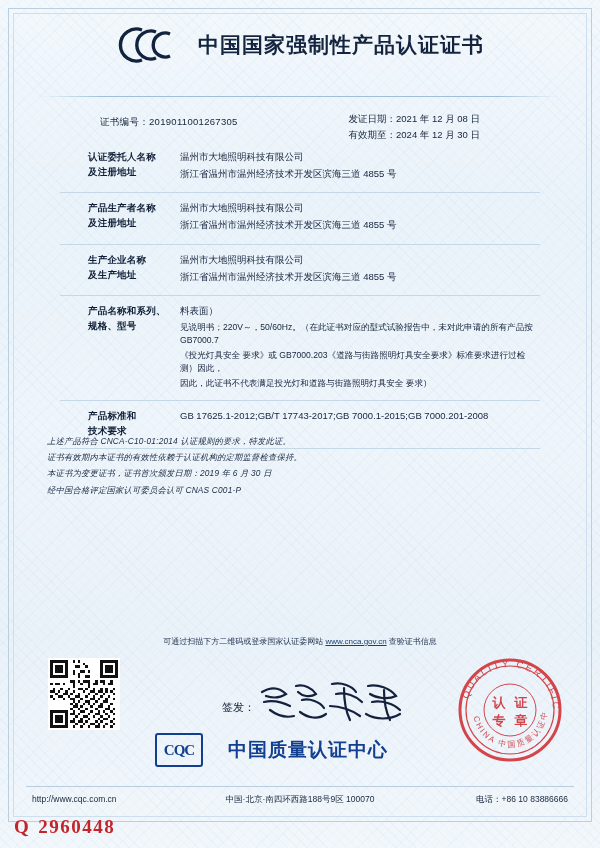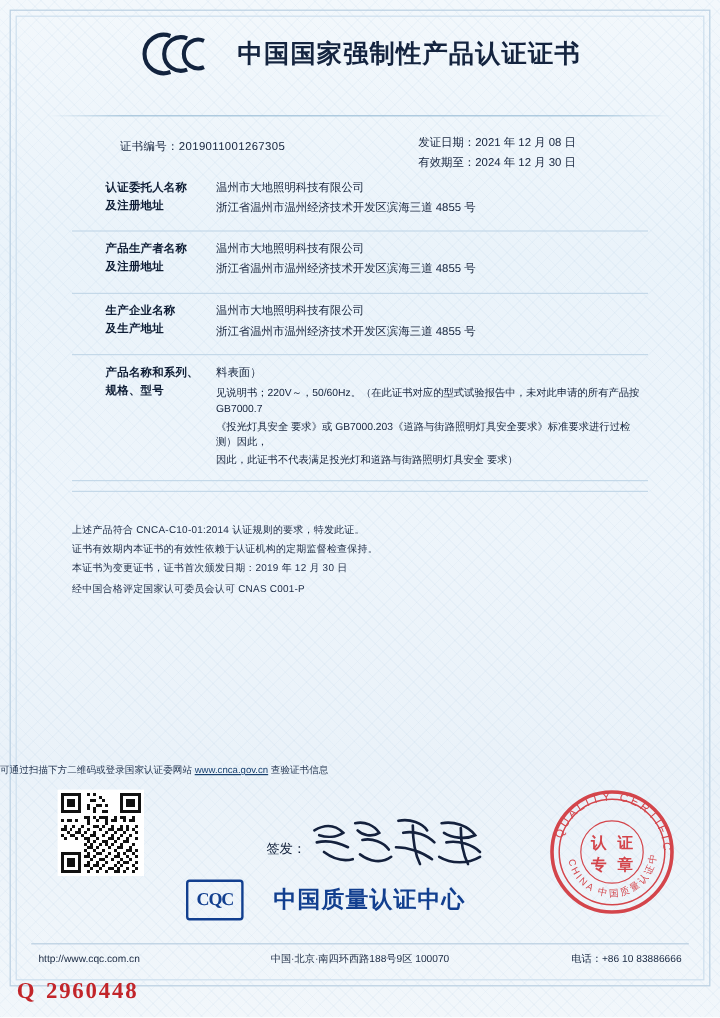--- a/index.html
+++ b/index.html
@@ -74,29 +74,30 @@
   .row .lbl div{white-space:nowrap;}
   .row .val{flex:1 1 auto;}
   .row .val div{margin-bottom:2px;}
   .sep{
     height:1px;background:#c4d8e8;margin:0 0 8px 0;
   }
   .small-val{font-size:8.6px;line-height:1.5;}
 
   
   .decl{
-    position:absolute;left:60px;top:433px;width:430px;
+    position:absolute;left:47px;top:433px;width:430px;
     font-size:8.3px;color:#1b2a44;line-height:1.95;
     letter-spacing:.2px;
+    font-style:italic;
   }
   .decl div{white-space:nowrap;}
 
   
   .verify{
-    position:absolute;left:0;top:636px;width:600px;text-align:left;
+    position:absolute;left:0;top:636px;width:600px;text-align:center;
     font-size:8px;color:#233550;
   }
   .verify .lnk{color:#18406f;text-decoration:underline;}
 
   
   .qr{
     position:absolute;left:48px;top:658px;width:72px;height:72px;
     background:#fff;
   }
   .qr svg{display:block}
@@ -232,27 +233,36 @@
       </div>
       <div class="val">
         <div>料表面）</div>
         <div class="small-val">见说明书；220V～，50/60Hz。（在此证书对应的型式试验报告中，未对此申请的所有产品按 GB7000.7</div>
         <div class="small-val">《投光灯具安全 要求》或 GB7000.203《道路与街路照明灯具安全要求》标准要求进行过检测）因此，</div>
         <div class="small-val">因此，此证书不代表满足投光灯和道路与街路照明灯具安全 要求）</div>
       </div>
     </div>
     <div class="sep"></div>
 
+    <div class="row">
+      <div class="lbl">
+        <div>产品标准和</div>
+        <div>技术要求</div>
+      </div>
+      <div class="val">
+        <div>GB 17625.1-2012;GB/T 17743-2017;GB 7000.1-2015;GB 7000.201-2008</div>
+      </div>
+    </div>
     <div class="sep"></div>
   </div>
 
   <div class="decl">
     <div>上述产品符合 CNCA-C10-01:2014 认证规则的要求，特发此证。</div>
     <div>证书有效期内本证书的有效性依赖于认证机构的定期监督检查保持。</div>
-    <div>本证书为变更证书，证书首次颁发日期：2019 年 12 月 30 日</div>
+    <div>本证书为变更证书，证书首次颁发日期：2019 年 6 月 30 日</div>
     <div>经中国合格评定国家认可委员会认可 CNAS C001-P</div>
   </div>
 
   <div class="verify">
     <span>可通过扫描下方二维码或登录国家认证委网站 </span><span class="lnk">www.cnca.gov.cn</span><span> 查验证书信息</span>
   </div>
 
   <div class="qr">
     <svg viewBox="0 0 29 29" width="72" height="72" shape-rendering="crispEdges">
       <rect width="29" height="29" fill="#ffffff"></rect>

